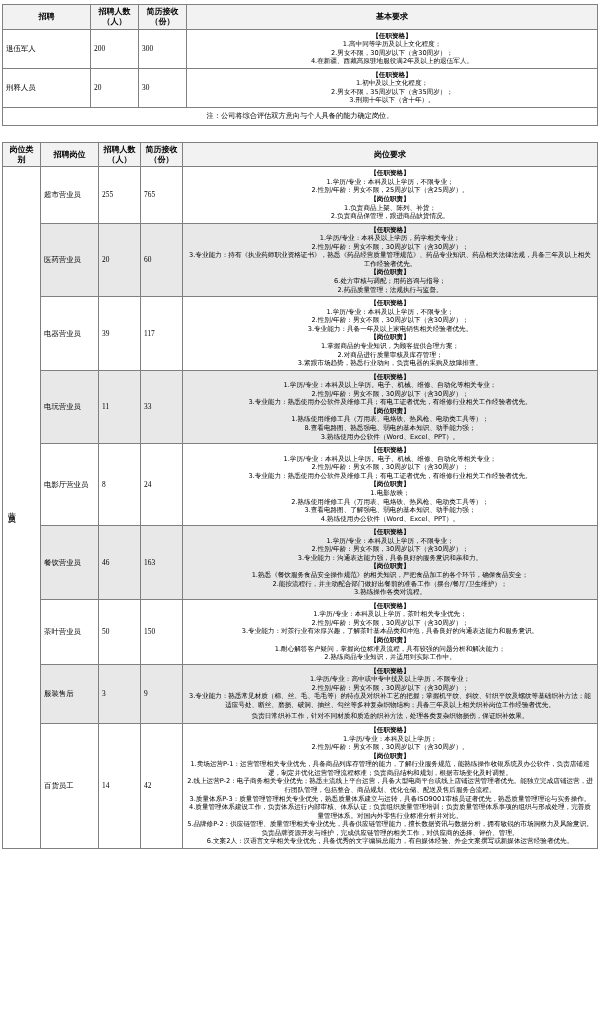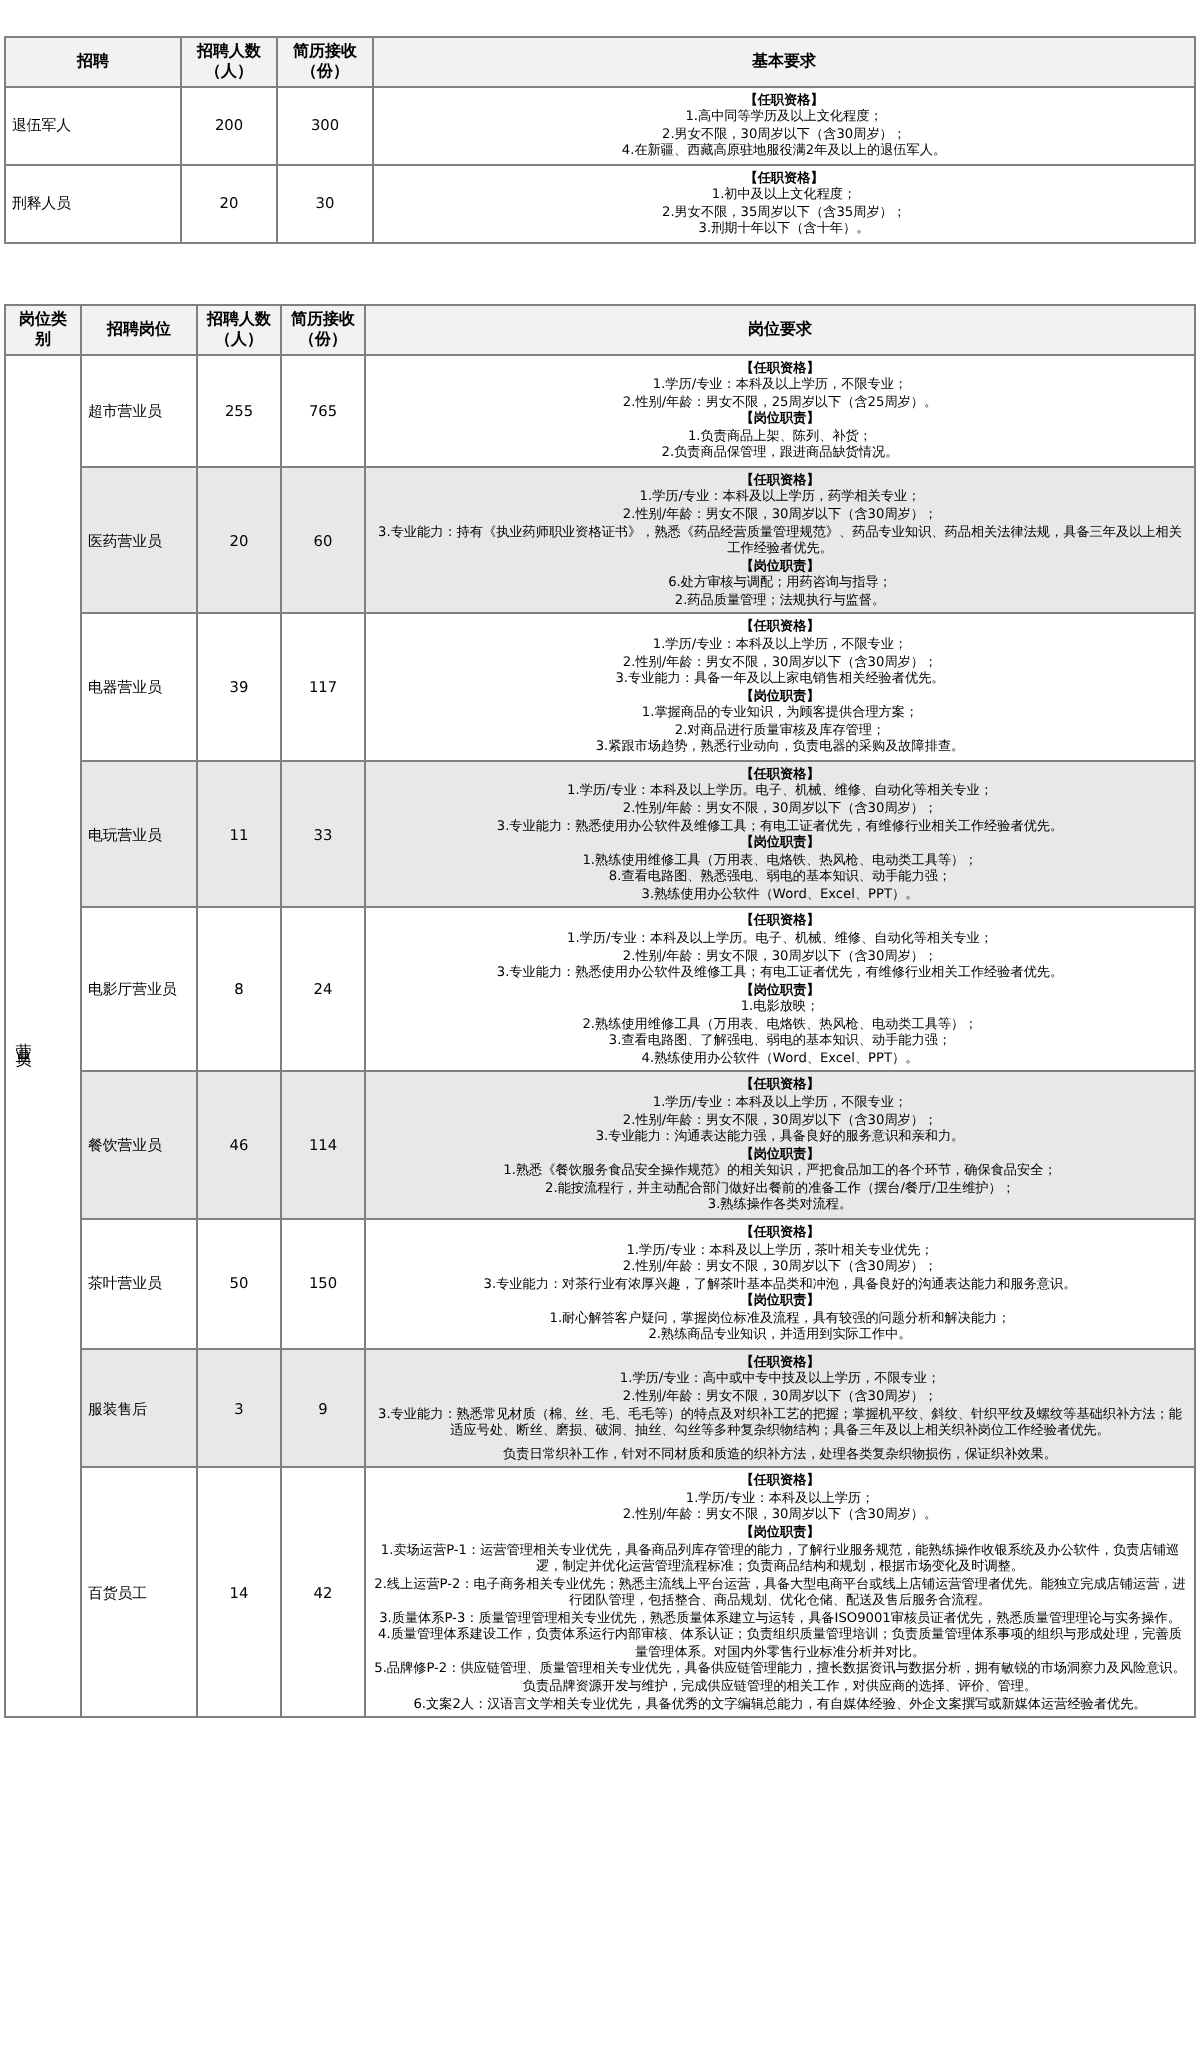--- a/index.html
+++ b/index.html
@@ -1,29 +1,29 @@
 <!DOCTYPE html>
 <html><head>
 <meta charset="utf-8">
 <style>
   html,body{margin:0;padding:0;background:#fff;}
   body{font-family:"DejaVu Sans","Liberation Sans",sans-serif;color:#000;}
   .page{width:600px;margin:0;padding:0;}
-  table{border-collapse:collapse;width:596px;margin:18px auto 0 auto;table-layout:fixed;}
+  table{border-collapse:collapse;width:596px;margin:4px auto 0 auto;table-layout:fixed;}
   td,th{border:1px solid #808080;vertical-align:middle;font-size:7.2px;line-height:1.22;padding:2px 3px;}
   th{background:#f2f2f2;text-align:center;font-weight:bold;font-size:8px;}
   .c-center{text-align:center;}
   .c-left{text-align:center;vertical-align:top;}
   .req{font-size:6.6px;line-height:1.3;}
   .req .h{font-weight:bold;}
   .note{text-align:center;font-size:7.2px;padding:4px 3px;}
   .shade{background:#e8e8e8;}
   .vert{writing-mode:vertical-rl;text-orientation:upright;letter-spacing:2px;font-size:8px;text-align:center;}
   .nm{font-size:7.4px;text-align:left;}
-  .num{font-size:7.4px;text-align:center;}
+  .num{font-size:7.4px;font-family:Liberation Serif, serif;}
   .tbl2 td{padding:2px 3px;}
 </style>
 </head>
 <body>
 
 <div class="page">
 
   <table>
     <colgroup>
       <col style="width:88px">
@@ -54,20 +54,23 @@
       <tr>
         <td class="nm">刑释人员</td>
         <td class="num">20</td>
         <td class="num">30</td>
         <td class="c-left req">
           <div class="h">【任职资格】</div>
           <div>1.初中及以上文化程度；</div>
           <div>2.男女不限，35周岁以下（含35周岁）；</div>
           <div>3.刑期十年以下（含十年）。</div>
         </td>
+      </tr>
+      <tr>
+        <td class="note" colspan="4">注：公司将综合评估双方意向与个人具备的能力确定岗位。</td>
       </tr>
     </tbody>
   </table>
 
   <div style="height:12px"></div>
 
   <table class="tbl2">
     <colgroup>
       <col style="width:38px">
         <col style="width:58px">
@@ -163,21 +166,21 @@
           <div>1.电影放映；</div>
           <div>2.熟练使用维修工具（万用表、电烙铁、热风枪、电动类工具等）；</div>
           <div>3.查看电路图、了解强电、弱电的基本知识、动手能力强；</div>
           <div>4.熟练使用办公软件（Word、Excel、PPT）。</div>
         </td>
       </tr>
 
       <tr class="shade">
         <td class="nm">餐饮营业员</td>
         <td class="num">46</td>
-        <td class="num">114</td>
+        <td class="num">163</td>
         <td class="c-left req">
           <div class="h">【任职资格】</div>
           <div>1.学历/专业：本科及以上学历，不限专业；</div>
           <div>2.性别/年龄：男女不限，30周岁以下（含30周岁）；</div>
           <div>3.专业能力：沟通表达能力强，具备良好的服务意识和亲和力。</div>
           <div class="h">【岗位职责】</div>
           <div>1.熟悉《餐饮服务食品安全操作规范》的相关知识，严把食品加工的各个环节，确保食品安全；</div>
           <div>2.能按流程行，并主动配合部门做好出餐前的准备工作（摆台/餐厅/卫生维护）；</div>
           <div>3.熟练操作各类对流程。</div>
         </td>

